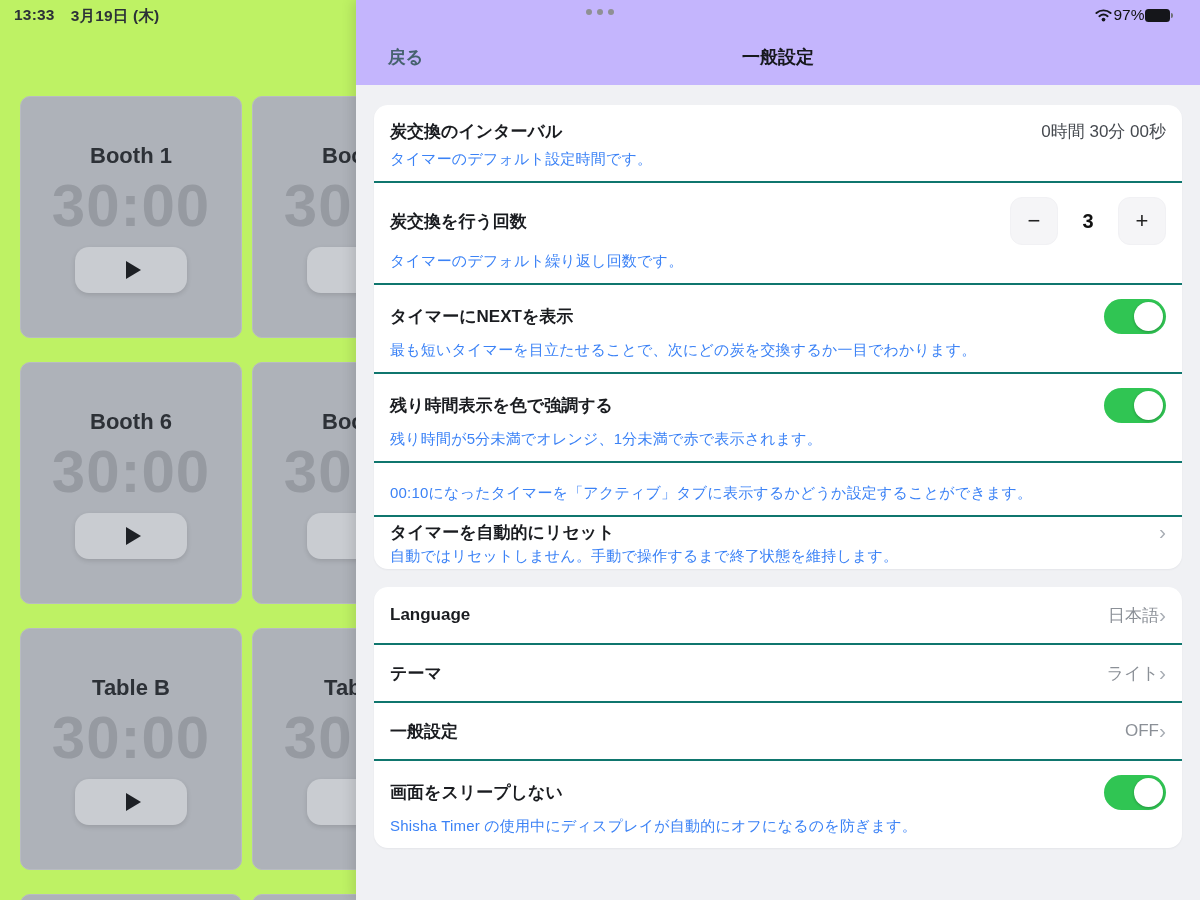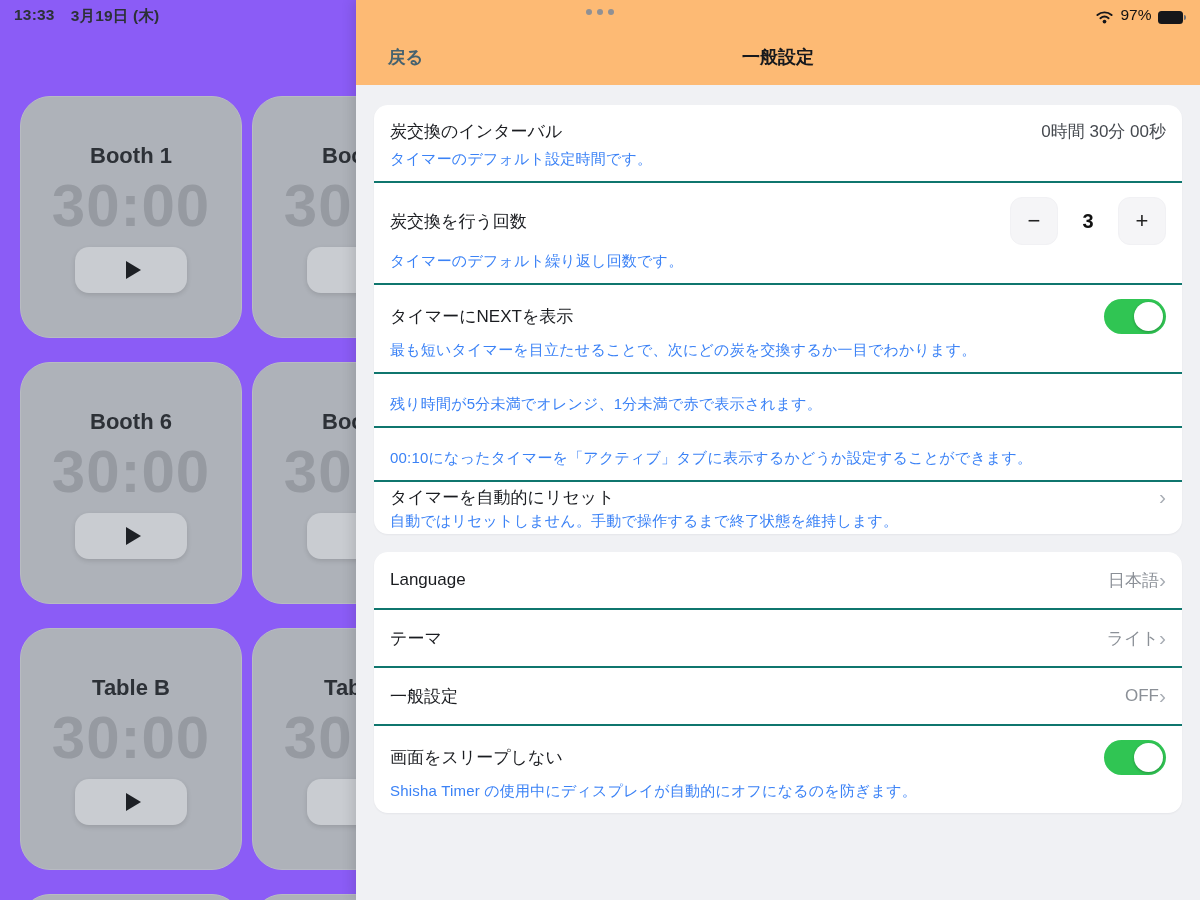--- a/index.html
+++ b/index.html
@@ -2,64 +2,64 @@
 <html><head>
 <meta charset="utf-8">
 <style>
   html,body{margin:0;padding:0;}
   body{
     width:1200px;height:900px;overflow:hidden;position:relative;
     font-family:"Liberation Sans","DejaVu Sans",sans-serif;
     background:#f0f1f4;
   }
   
-  .left-pane{position:absolute;left:0;top:0;width:400px;height:900px;background:#8b5cf6;overflow:hidden;}
+  .left-pane{position:absolute;left:0;top:0;width:400px;height:900px;background:#bef264;overflow:hidden;}
   .status-left{position:absolute;left:14px;top:6px;display:flex;gap:16px;
     font-size:15.5px;font-weight:700;color:#2c3137;letter-spacing:.2px;}
   .timer-card{position:absolute;width:222px;height:242px;background:#aeb2b9;
-    border:1px solid #b8bbc2;border-radius:30px;display:flex;flex-direction:column;align-items:center;box-sizing:border-box;}
+    border:1px solid #b8bbc2;border-radius:10px;display:flex;flex-direction:column;align-items:center;box-sizing:border-box;}
   .timer-name{margin-top:46px;font-size:22px;font-weight:700;color:#2d3137;}
   .timer-time{margin-top:4px;font-size:60px;font-weight:700;color:#969aa1;letter-spacing:1px;line-height:1.1;}
   .play-btn{margin-top:8px;width:112px;height:46px;border-radius:14px;background:#c9ccd1;border:none;
     display:flex;align-items:center;justify-content:center;box-shadow:0 2px 5px rgba(0,0,0,.12);}
   .play-tri{width:0;height:0;border-left:15px solid #1d2025;border-top:9px solid transparent;border-bottom:9px solid transparent;margin-left:4px;}
   .col1{left:20px;} .col2{left:252px;}
   .rowA{top:96px;} .rowB{top:362px;} .rowC{top:628px;} .rowD{top:894px;}
   .scrim{position:absolute;inset:0;}
 
   
   .settings-sheet{position:absolute;left:356px;top:0;width:844px;height:900px;background:#f0f1f4;
     box-shadow:-3px 0 12px rgba(0,0,0,.12);}
-  .sheet-header{position:absolute;top:0;left:0;right:0;height:85px;background:#fdba74;text-decoration:underline;}
+  .sheet-header{position:absolute;top:0;left:0;right:0;height:85px;background:#c4b5fd;text-decoration:underline;}
   .back-btn{position:absolute;left:32px;top:45px;font-size:17.5px;font-weight:600;color:#46626f;cursor:pointer;}
   .sheet-title{position:absolute;left:0;right:0;top:45px;text-align:center;font-size:18px;font-weight:700;color:#17191d;}
   .sheet-body{position:absolute;top:90px;left:0;right:0;bottom:0;padding:15px 18px 0 18px;
     display:flex;flex-direction:column;gap:18px;overflow:hidden;}
   .card{background:#fff;border-radius:14px;box-shadow:0 1px 2px rgba(17,24,39,.05);}
   .row{padding:14px 16px 12px 16px;}
   .row + .row{border-top:2px solid #0f766e;}
   .row.compact{padding:3px 16px;}
   .row.plain{padding:16px;}
   .row-top{display:flex;align-items:center;justify-content:space-between;gap:12px;min-height:24px;}
-  .row-title{font-size:17px;font-weight:400;color:#1a1c20;}
+  .row-title{font-size:17px;font-weight:700;color:#1a1c20;}
   .row-sub{margin-top:7px;font-size:15px;color:#3b82f6;letter-spacing:.2px;}
   .row.compact .row-sub{margin-top:3px;}
   .row-value{font-size:17px;color:#45494f;}
   .nav-value{font-size:17px;color:#8b9097;display:flex;align-items:center;gap:0;}
   .chev{font-size:21px;color:#a9aeb5;line-height:20px;font-weight:400;}
   .stepper{display:flex;align-items:center;gap:18px;}
   .step-btn{width:48px;height:48px;border-radius:12px;background:#f5f5f7;border:1px solid #f1f1f4;
     font-size:22px;color:#222;display:flex;align-items:center;justify-content:center;cursor:pointer;box-sizing:border-box;}
   .step-val{font-size:20px;font-weight:600;color:#111;min-width:24px;text-align:center;}
   .toggle{width:62px;height:35px;border-radius:18px;background:#30c553;position:relative;flex:0 0 auto;cursor:pointer;}
   .toggle .knob{position:absolute;top:3px;right:3px;width:29px;height:29px;border-radius:50%;background:#fff;
     box-shadow:0 1px 3px rgba(0,0,0,.25);}
 
   
-  .status-right{position:absolute;right:14px;top:6px;display:flex;align-items:flex-end;gap:6px;}
+  .status-right{position:absolute;right:27px;top:6px;display:flex;align-items:center;}
   .battery-pct{font-size:15.5px;font-weight:500;color:#111;}
   .mt-dots{position:absolute;left:600px;top:9px;transform:translateX(-50%);display:flex;gap:5px;cursor:grab;}
   .mt-dots i{width:6px;height:6px;border-radius:50%;background:#8f9094;display:block;}
   .battery-body{width:25px;height:13px;border-radius:3.5px;background:#15161a;position:relative;}
   .battery-nub{width:2.5px;height:5px;border-radius:0 2px 2px 0;background:#6e7075;margin-left:1px;}
   .batwrap{display:flex;align-items:center;}
 </style>
 </head>
 <body>
 
@@ -145,20 +145,26 @@
         <div class="row-top">
           <div class="row-title">タイマーにNEXTを表示</div>
           <div class="toggle">
               <div class="knob"></div>
             </div>
         </div>
         <div class="row-sub">最も短いタイマーを目立たせることで、次にどの炭を交換するか一目でわかります。</div>
       </div>
 
       <div class="row">
+        <div class="row-top">
+          <div class="row-title">残り時間表示を色で強調する</div>
+          <div class="toggle">
+              <div class="knob"></div>
+            </div>
+        </div>
         <div class="row-sub">残り時間が5分未満でオレンジ、1分未満で赤で表示されます。</div>
       </div>
 
       <div class="row">
         <div class="row-sub">00:10になったタイマーを「アクティブ」タブに表示するかどうか設定することができます。</div>
       </div>
 
       <div class="row compact">
         <div class="row-top">
           <div class="row-title">タイマーを自動的にリセット</div>

